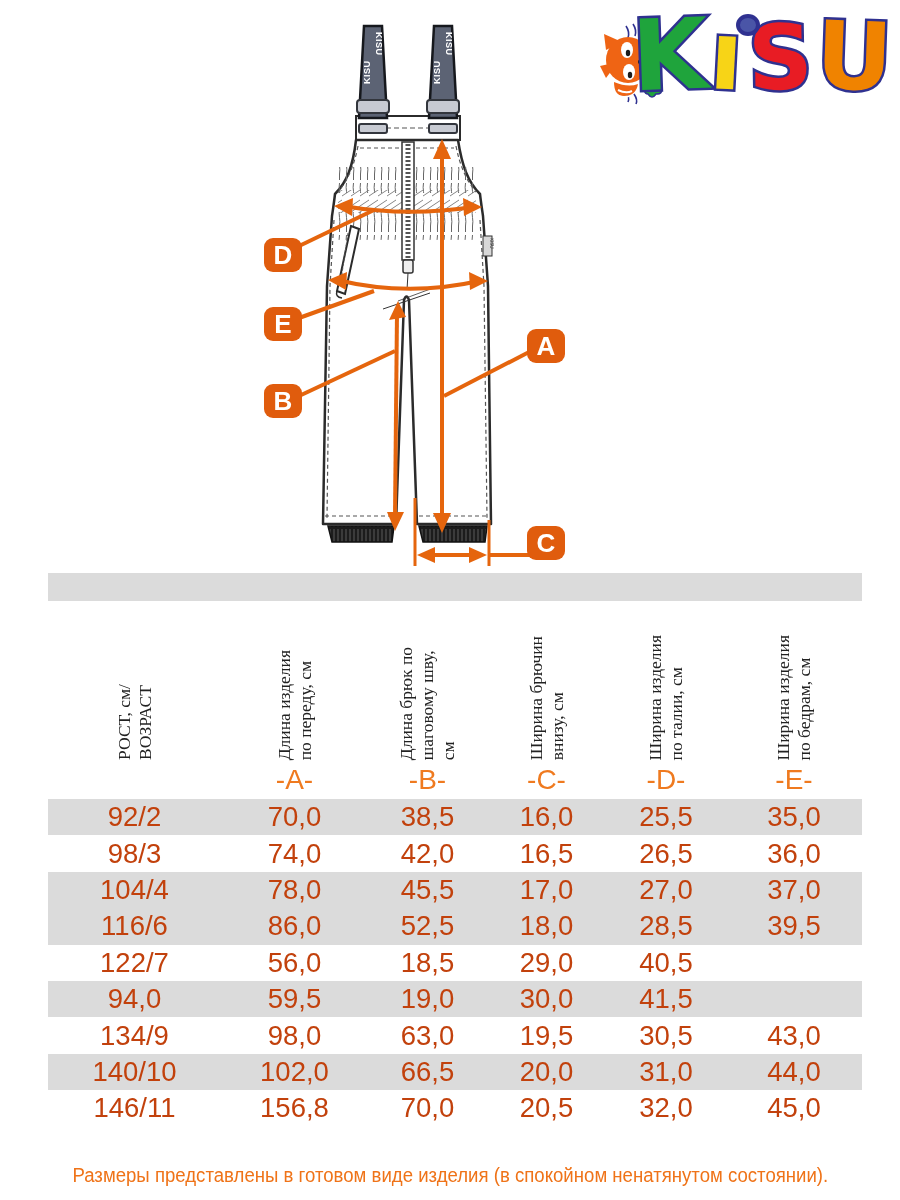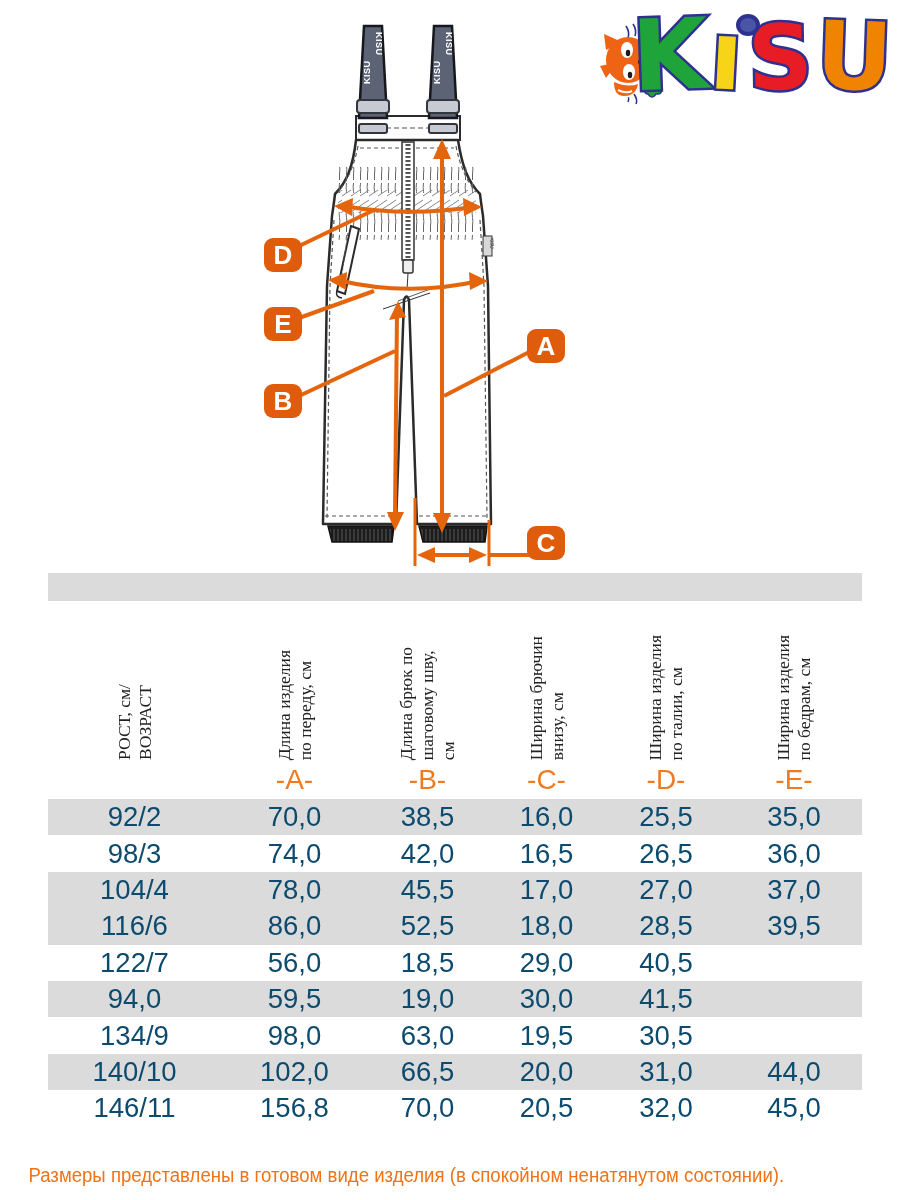--- a/index.html
+++ b/index.html
@@ -27,24 +27,24 @@
   .thead{position:absolute;left:48px;top:601px;width:814px;height:197px;display:grid;
          grid-template-columns:173px 147px 119px 119px 120px 136px;}
   .hcell{display:flex;flex-direction:column;justify-content:flex-end;align-items:center;}
   .rot{writing-mode:vertical-rl;transform:rotate(180deg);white-space:pre-line;
        font-family:"Liberation Serif",serif;font-size:17.5px;line-height:1.2;color:#222;
        margin-bottom:2px;}
   .hletter{height:36px;display:flex;align-items:center;justify-content:center;
        font-size:28px;color:#EF7A1F;}
   .tbody{position:absolute;left:48px;top:799px;width:814px;}
   .trow{display:grid;grid-template-columns:173px 147px 119px 119px 120px 136px;height:36.4px;
-        align-items:center;text-align:center;font-size:27.5px;color:#0c4a6e;}
+        align-items:center;text-align:center;font-size:27.5px;color:#c2410c;}
   .trow.alt{background:#DBDBDB;}
 
-  .footnote{position:absolute;left:0;top:1164px;width:900px;}
+  .footnote{position:absolute;left:0;top:1164px;width:900px;text-align:center;}
   .footnote span{display:inline-block;font-size:20px;color:#EF7318;transform:scaleX(0.93);
        transform-origin:center;}
 </style>
 </head>
 <body>
 
 <div class="page">
 
   <svg class="fig" viewBox="0 0 900 572" width="900" height="572">
     <defs>
@@ -326,20 +326,21 @@
         <div>19,0</div>
         <div>30,0</div>
         <div>41,5</div>
       </div>
       <div class="trow">
         <div>134/9</div>
         <div>98,0</div>
         <div>63,0</div>
         <div>19,5</div>
         <div>30,5</div>
+        <div>43,0</div>
       </div>
       <div class="trow alt">
         <div>140/10</div>
         <div>102,0</div>
         <div>66,5</div>
         <div>20,0</div>
         <div>31,0</div>
         <div>44,0</div>
       </div>
       <div class="trow">

